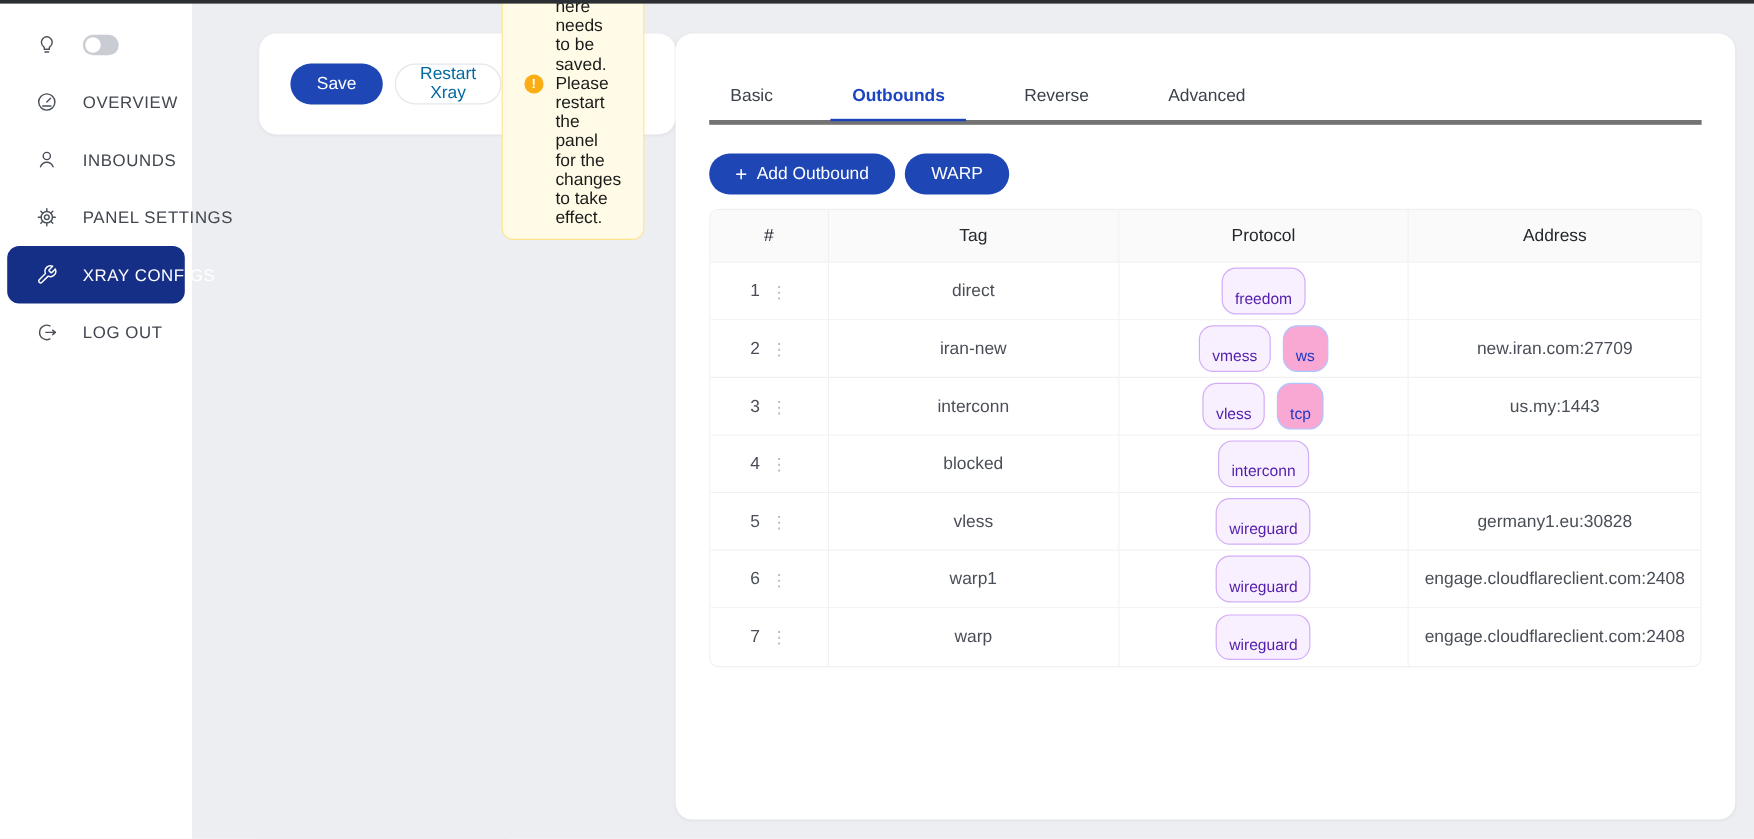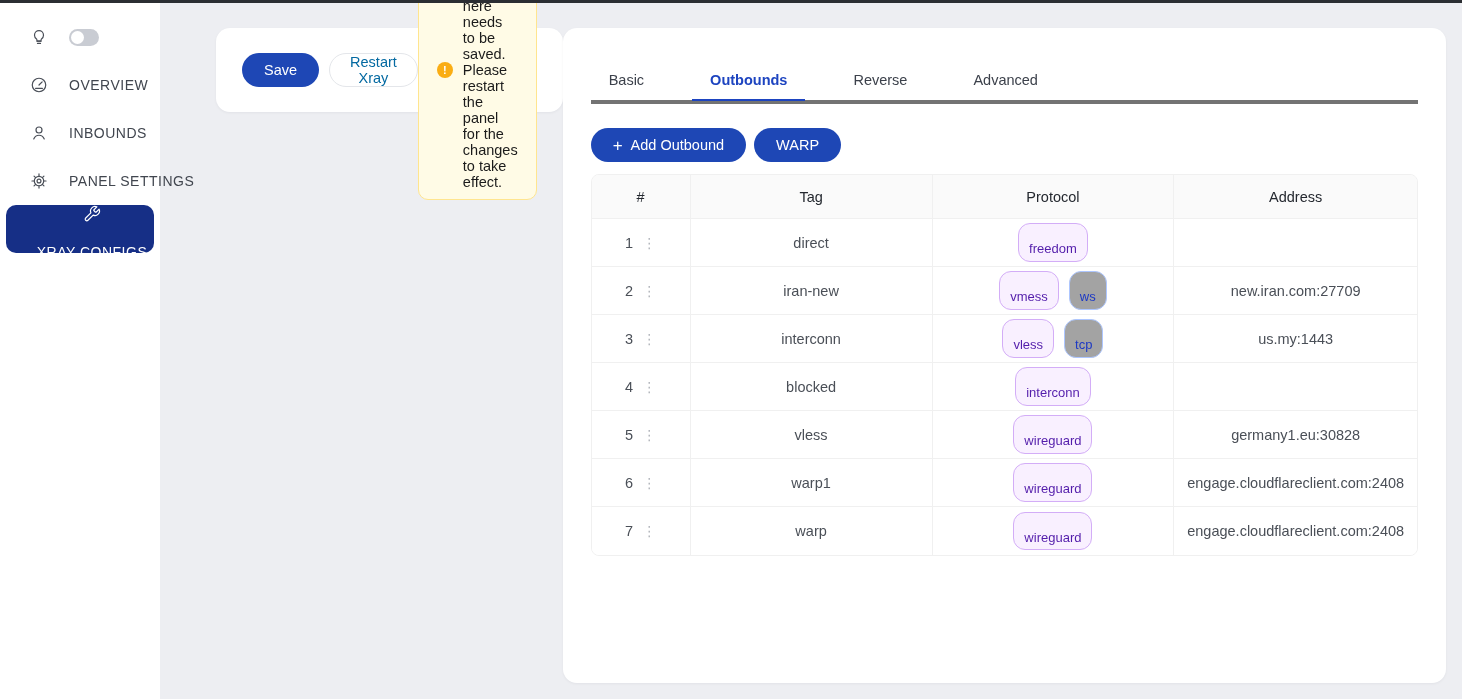--- a/index.html
+++ b/index.html
@@ -18,21 +18,21 @@
     background:#ffffff; padding-top:13px; z-index:5;
   }
   .side-item {
     margin:0 6px; height:48px; border-radius:10px;
     display:flex; align-items:center; gap:21px; padding-left:24px;
     font-size:14px; font-weight:500; letter-spacing:.5px; color:#41464f;
     cursor:pointer; white-space:nowrap;
   }
   .side-item .icn { width:18px; height:18px; display:flex; align-items:center; justify-content:center; flex:0 0 18px; }
   .side-item svg { stroke:#4a4f58; fill:none; stroke-width:1.6; stroke-linecap:round; stroke-linejoin:round; }
-  .side-item.active { background:var(--sidebar-active,#162f86); color:#ffffff;flex-direction:column; }
+  .side-item.active { background:var(--sidebar-active,#162f86); color:#ffffff; }
   .side-item.active svg { stroke:#ffffff; }
   .toggle-row { cursor:default; }
   .switch {
     width:30px; height:17px; border-radius:9px; background:#c9ccd3; position:relative; cursor:pointer;
   }
   .switch .knob {
     position:absolute; left:2px; top:2px; width:13px; height:13px; border-radius:50%; background:#ffffff;
   }
 
   
@@ -97,21 +97,21 @@
     border-bottom:1px solid #f0f0f0; border-right:1px solid #f0f0f0; background:#fff;
   }
   td:last-child { border-right:none; }
   tr:last-child td { border-bottom:none; }
   .numcell { display:inline-flex; align-items:center; gap:9px; }
   .dots { color:#b4b7bd; font-size:14px; cursor:pointer; letter-spacing:0; line-height:1; }
   .tag-badge {
     display:inline-block; padding:17px 10px 3px; border-radius:12px; font-size:13px; margin:0 3px; line-height:1.3;
   }
   .tag-badge[data-color="purple"] { background:#f9f0ff; border:1px solid #d3adf7; color:#531dab; }
-  .tag-badge[data-color="blue"]   { background:#a3a3a3; border:1px solid #adc6ff; color:#1d39c4; }
+  .tag-badge[data-color="blue"]   { background:#f9a8d4; border:1px solid #adc6ff; color:#1d39c4; }
 </style>
 </head>
 <body>
 
 <div class="topbar"></div>
 
 <div class="sidebar">
   <div class="side-item toggle-row">
     <span class="icn">
       <svg width="18" height="18" viewBox="0 0 24 24">
@@ -166,20 +166,30 @@
 
   <div class="side-item active">
     <span class="icn">
       <svg width="18" height="18" viewBox="0 0 24 24">
         <path d="M14.7 6.3a1 1 0 0 0 0 1.4l1.6 1.6a1 1 0 0 0 1.4 0l3.77-3.77a6 6 0 0 1-7.94 7.94l-6.91 6.91a2.12 2.12 0 0 1-3-3l6.91-6.91a6 6 0 0 1 7.94-7.94l-3.76 3.76z"></path>
       </svg>
     </span>
     <span>XRAY CONFIGS</span>
   </div>
 
+  <div class="side-item">
+    <span class="icn">
+      <svg width="18" height="18" viewBox="0 0 24 24">
+        <path d="M15.5 4.8A8 8 0 1 0 15.5 19.2"></path>
+          <path d="M11 12h10.5"></path>
+          <path d="M18.5 9.5L21.5 12l-3 2.5"></path>
+      </svg>
+    </span>
+    <span>LOG OUT</span>
+  </div>
 </div>
 
 <div class="content">
 
   <div class="card card-top">
     <button class="btn btn-primary">Save</button>
     <button class="btn btn-disabled">Restart Xray</button>
     <div class="alert">
       <span class="warn-ic">!</span>
       <span>Every change made here needs to be saved. Please restart the panel for the changes to take effect.</span>

